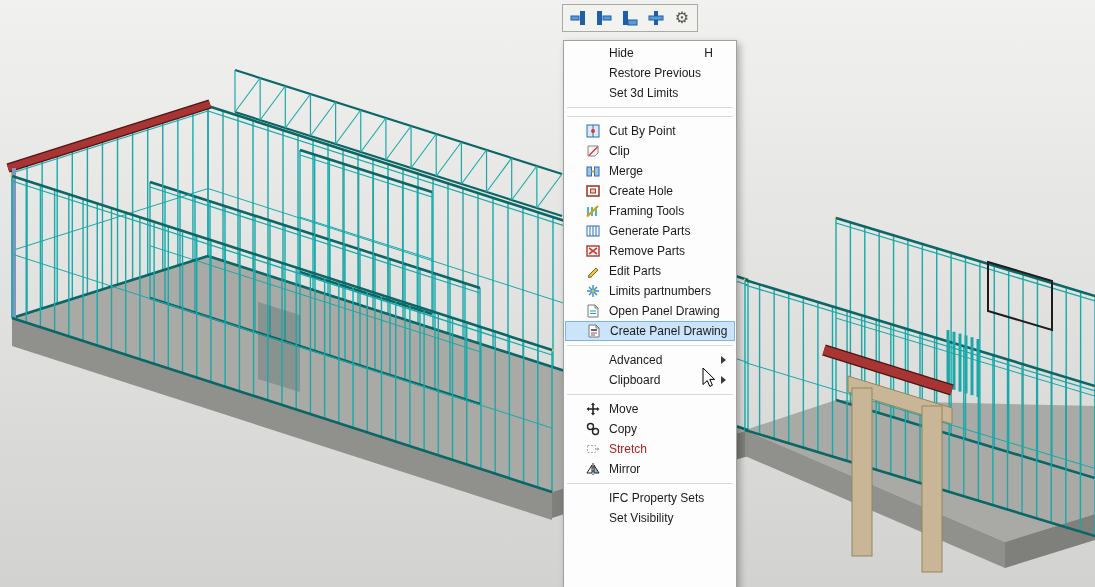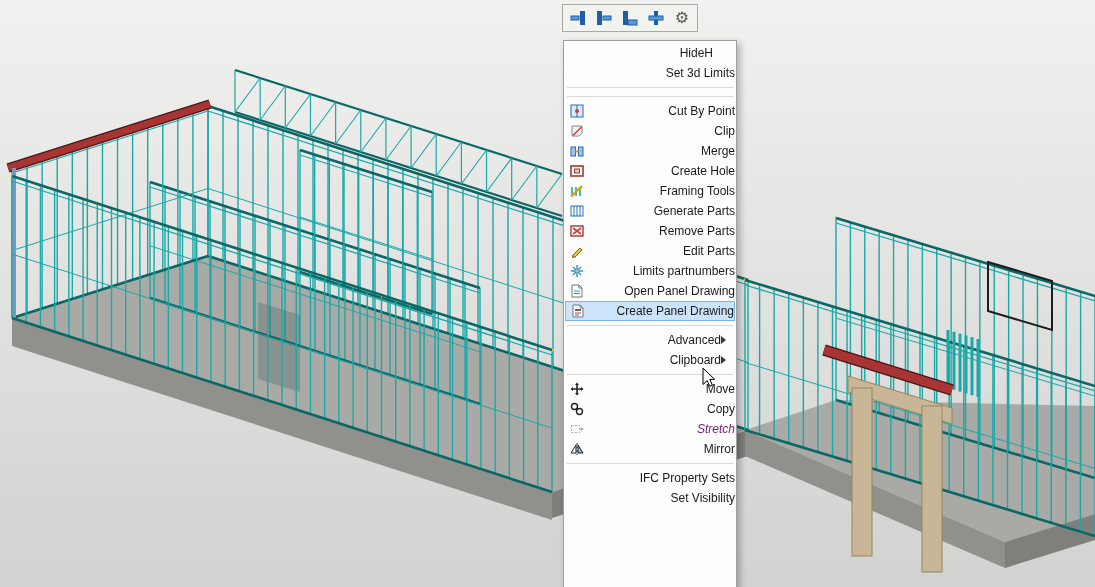--- a/index.html
+++ b/index.html
@@ -18,27 +18,27 @@
   .tbtn{width:26px;height:24px;display:flex;align-items:center;justify-content:center;cursor:pointer;}
   
   #context-menu{
     position:absolute;left:563px;top:40px;width:174px;height:562px;z-index:10;
     background:#fdfdfd;border:1px solid #a0a0a0;box-sizing:border-box;
     box-shadow:3px 3px 7px rgba(0,0,0,0.28);
     padding-top:2px;font-size:12px;color:#1a1a1a;
   }
   .mi{
     display:flex;align-items:center;height:20px;margin:0 1px;
-    box-sizing:border-box;padding-left:4px;cursor:default;white-space:nowrap;text-align:right;
+    box-sizing:border-box;padding-left:20px;cursor:default;white-space:nowrap;
   }
   .mi .ic{width:20px;height:16px;flex:0 0 20px;display:flex;align-items:center;justify-content:flex-start;}
   .mi .lbl{flex:1;padding-left:4px;}
   .mi .shortcut{margin-right:22px;}
   .mi.hl{background:#cbe4f9;border:1px solid #7eb4e2;}
-  .mi.disabled .lbl{color:#701a75;font-style:italic;}
+  .mi.disabled .lbl{color:#b91c1c;}
   .arrow{
     width:0;height:0;border-top:4px solid transparent;border-bottom:4px solid transparent;
     border-left:5px solid #3a3a3a;margin-right:9px;
   }
   .sep{height:1px;background:#d8d8d6;margin:4px 3px;}
   .sepwrap{height:9px;display:flex;align-items:center;}
   .sepwrap .sep{flex:1;margin:0 3px;}
   
   #cursor{position:absolute;left:702px;top:367px;z-index:30;}
 </style>
@@ -398,20 +398,24 @@
 
 <div id="context-menu">
 
   <div class="mi">
     <span class="ic"></span>
     <span class="lbl">Hide</span>
     <span class="shortcut">H</span>
   </div>
   <div class="mi">
     <span class="ic"></span>
+    <span class="lbl">Restore Previous</span>
+  </div>
+  <div class="mi">
+    <span class="ic"></span>
     <span class="lbl">Set 3d Limits</span>
   </div>
 
   <div class="sepwrap">
       <div class="sep"></div>
     </div>
 
 
   <div class="sepwrap">
       <div class="sep"></div>

